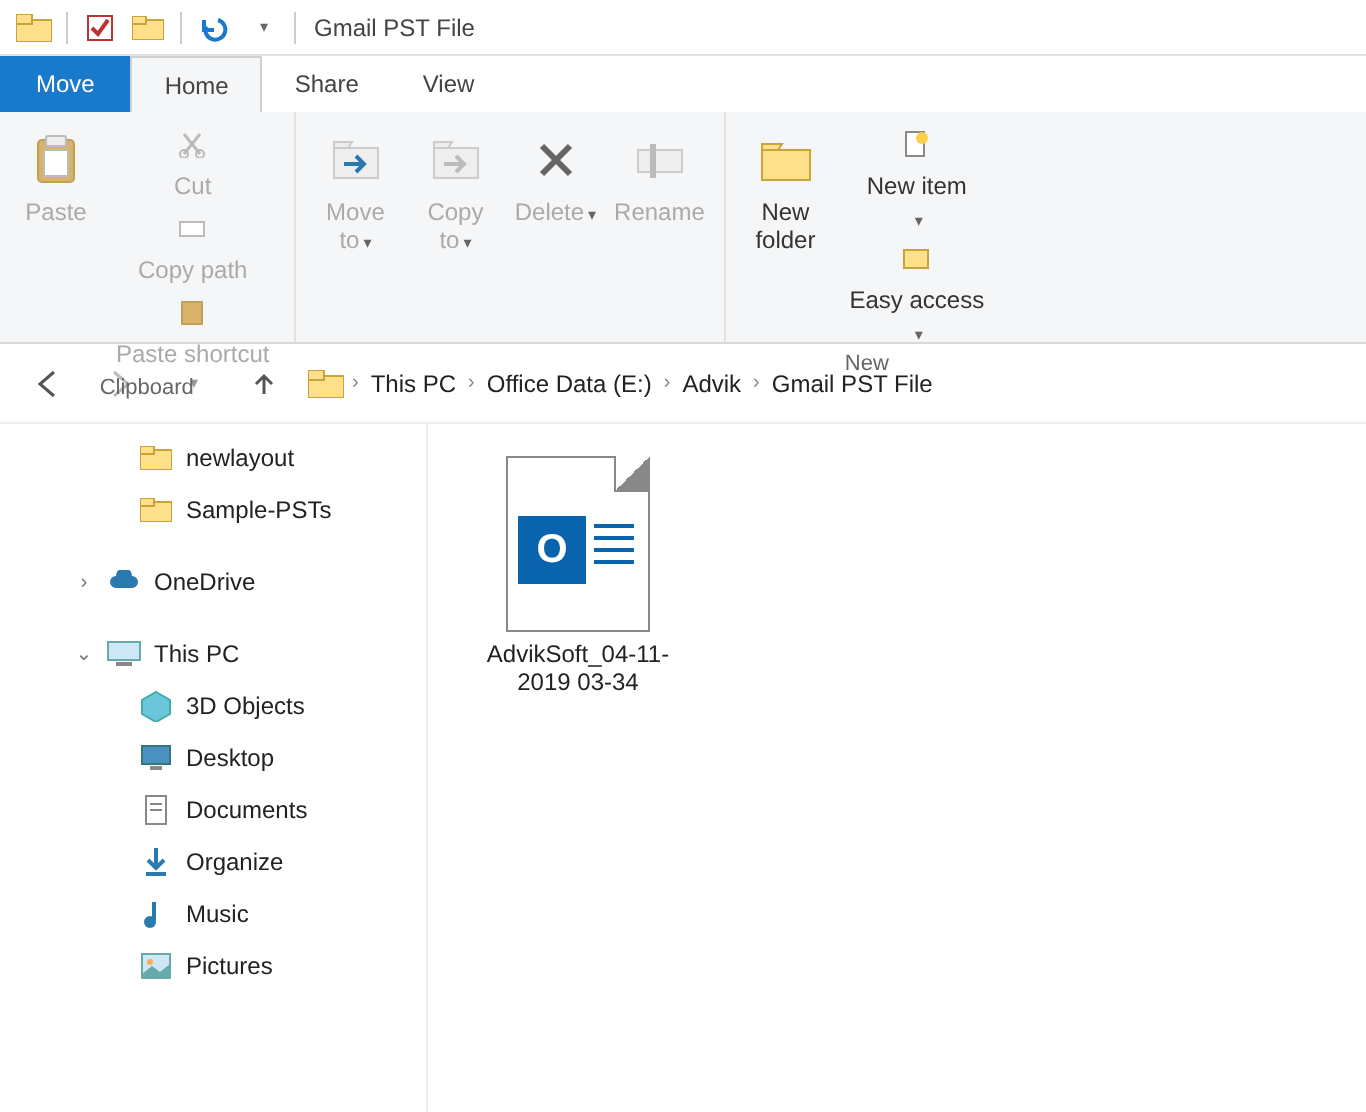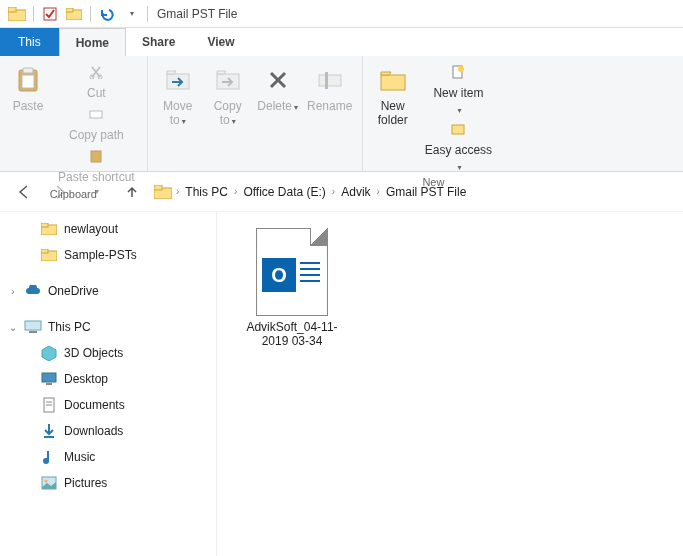--- a/index.html
+++ b/index.html
@@ -8,21 +8,21 @@
 
 .titlebar { height: 28px; display: flex; align-items: center; background: #fff; border-bottom: 1px solid #e1e1e1; }
 .qat { display: flex; align-items: center; padding-left: 6px; gap: 2px; }
 .qat-item { width: 22px; height: 22px; display: flex; align-items: center; justify-content: center; }
 .qat-sep { width: 1px; height: 16px; background: #ccc; margin: 0 3px; }
 .title-text { margin-left: 6px; color: #444; }
 
 
 .tabs { height: 28px; display: flex; align-items: stretch; background: #fff; }
 .tab-file { background: #1979ca; color: #fff; padding: 0 18px; display: flex; align-items: center; }
-.tab { padding: 0 16px; display: flex; align-items: center; color: #444; font-weight: bold; }
+.tab { padding: 0 16px; display: flex; align-items: center; color: #444; }
 .tab.active { background: #f5f6f7; border-top: 1px solid #d0d0d0; border-left: 1px solid #d0d0d0; border-right: 1px solid #d0d0d0; }
 
 
 .ribbon { height: 116px; background: #f5f6f7; border-bottom: 1px solid #d9d9d9; display: flex; }
 .group { border-right: 1px solid #e1e1e1; display: flex; flex-direction: column; padding: 4px 6px 0 6px; position: relative; }
 .group-body { flex: 1; display: flex; align-items: flex-start; gap: 2px; }
 .group-label { text-align: center; color: #666; font-size: 11px; padding: 2px 0 3px; }
 .bigbtn { display: flex; flex-direction: column; align-items: center; justify-content: flex-start; width: 56px; padding: 4px 2px; text-align: center; gap: 4px; }
 .bigbtn .lbl { color: #333; font-size: 12px; line-height: 1.15; }
 .bigbtn.disabled .lbl, .smallbtn.disabled { color: #aaa; }
@@ -34,21 +34,21 @@
 
 
 .navbar { height: 40px; display: flex; align-items: center; padding: 0 10px; gap: 8px; border-bottom: 1px solid #eee; }
 .navbtn { width: 28px; height: 28px; display: flex; align-items: center; justify-content: center; color: #555; }
 .breadcrumb { display: flex; align-items: center; gap: 4px; color: #222; }
 .bc-item { padding: 4px 2px; }
 .bc-sep { color: #888; font-size: 10px; }
 
 
 .main { display: flex; height: calc(556px - 28px - 28px - 116px - 40px); }
-.tree { width: 217px; border-right: 1px solid #eee; overflow-y: auto; padding: 4px 0; position: relative; }
+.tree { width: 185px; border-right: 1px solid #eee; overflow-y: auto; padding: 4px 0; position: relative; margin-left: 29px; }
 .tree::-webkit-scrollbar { width: 16px; }
 .tree-item { display: flex; align-items: center; gap: 6px; padding: 4px 4px 4px 16px; color: #222; }
 .tree-item.lvl2 { padding-left: 40px; }
 .tree-item.lvl1caret { padding-left: 8px; }
 .ti-icon { width: 18px; height: 18px; display: flex; align-items: center; justify-content: center; }
 .caret { width: 10px; color: #777; font-size: 10px; display: inline-block; text-align: center; }
 .content { flex: 1; padding: 16px 20px; display: flex; align-items: flex-start; }
 .file { width: 110px; display: flex; flex-direction: column; align-items: center; text-align: center; gap: 4px; }
 .file-icon { width: 72px; height: 88px; position: relative; }
 .file-page { position: absolute; inset: 0; background: #fff; border: 1px solid #888; }
@@ -94,21 +94,21 @@
     <div class="qat-item">
         <span class="drop">▾</span>
       </div>
     <div class="qat-sep"></div>
   </div>
   <span class="title-text">Gmail PST File</span>
 </div>
 
 <div class="tabs">
   <div class="tab-file">
-      <span>This</span>
+      <span>Move</span>
     </div>
   <div class="tab active">
       <span>Home</span>
     </div>
   <div class="tab">
       <span>Share</span>
     </div>
   <div class="tab">
       <span>View</span>
     </div>
@@ -344,21 +344,21 @@
         </span>
       <span>Documents</span>
     </div>
     <div class="tree-item lvl2">
       <span class="ti-icon">
           <svg width="14" height="16">
             <path d="M7 1 L7 10 M3 7 L7 11 L11 7" fill="none" stroke="#2a7ab0" stroke-width="2"></path>
             <line x1="2" y1="14" x2="12" y2="14" stroke="#2a7ab0" stroke-width="2"></line>
           </svg>
         </span>
-      <span>Downloads</span>
+      <span>Organize</span>
     </div>
     <div class="tree-item lvl2">
       <span class="ti-icon">
           <svg width="14" height="16">
             <path d="M6 2 L6 11" stroke="#2a7ab0" stroke-width="2"></path>
             <circle cx="4" cy="12" r="3" fill="#2a7ab0"></circle>
           </svg>
         </span>
       <span>Music</span>
     </div>

